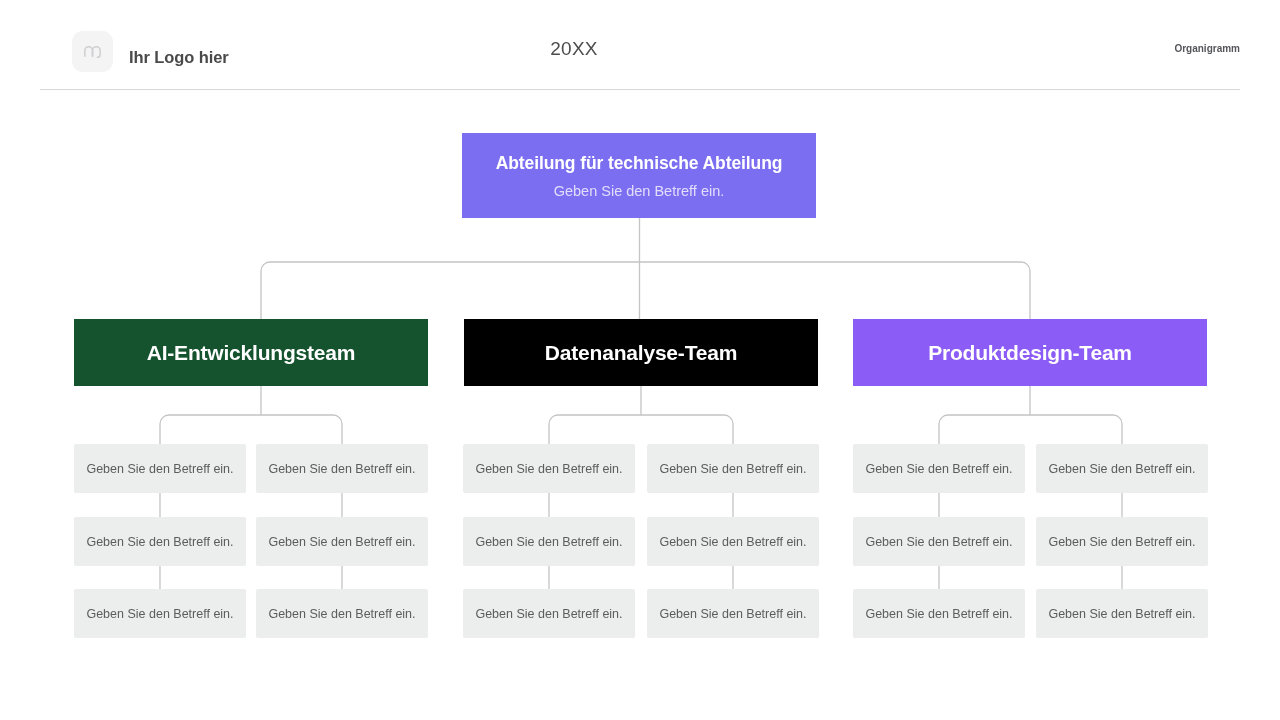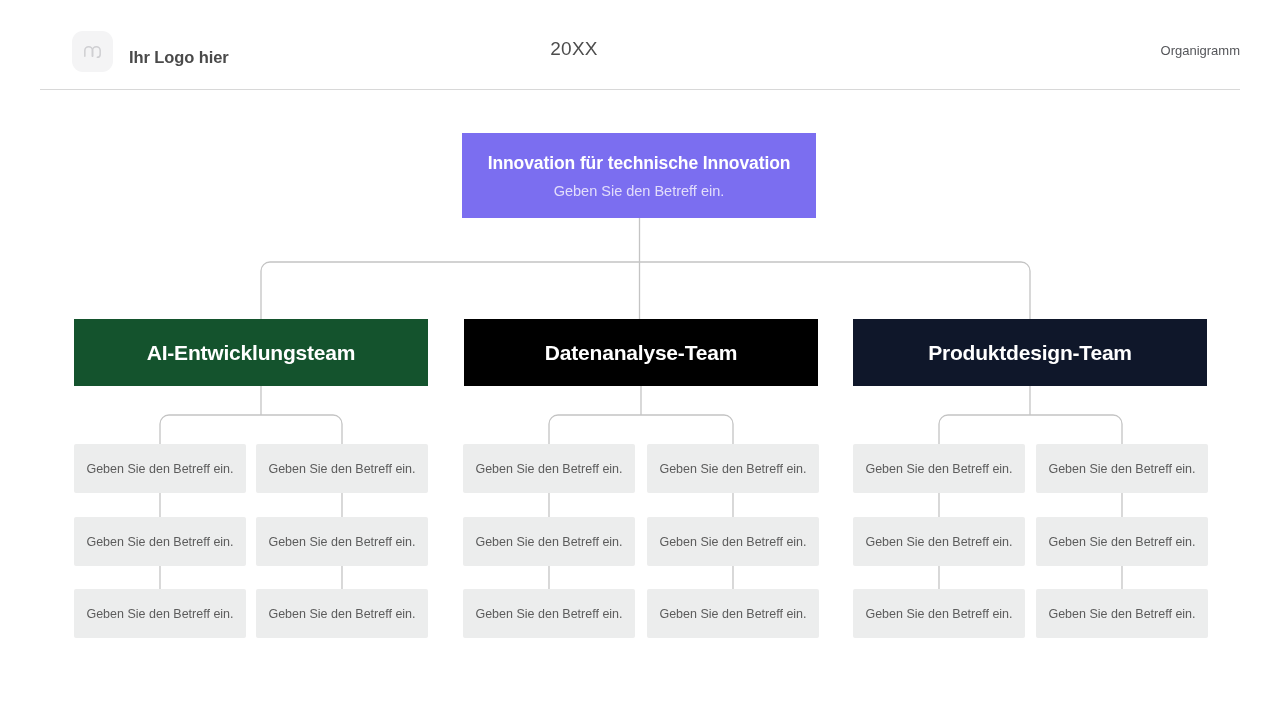--- a/index.html
+++ b/index.html
@@ -63,22 +63,22 @@
     width: 1148px;
     text-align: center;
     font-size: 19px;
     color: #4d4d4d;
     letter-spacing: 0.3px;
   }
   #header-right {
     position: absolute;
     right: 40px;
     top: 43px;
-    font-size: 13px;
-    font-weight: normal;
+    font-size: 10px;
+    font-weight: bold;
     color: #55565a;
     white-space: nowrap;
   }
 
   
   #chart {
     position: absolute;
     left: 0; top: 0;
     width: 1280px;
     height: 720px;
@@ -132,21 +132,21 @@
   }
   .team-label {
     font-size: 21px;
     font-weight: bold;
     color: #ffffff;
     letter-spacing: -0.2px;
     white-space: nowrap;
   }
   #team-0 { left: 74px;  background: #14532d; }
   #team-1 { left: 464px; background: #000000; }
-  #team-2 { left: 853px; background: #0f172a; }
+  #team-2 { left: 853px; background: #8b5cf6; }
 
   
   .leaf-node {
     width: 172px;
     height: 49px;
     background: #eceded;
     border-radius: 2px;
   }
   .leaf-label {
     font-size: 12.5px;
@@ -202,21 +202,21 @@
       <path d="M1030 386 L1030 415"></path>
       <path d="M939 444 L939 424 A9 9 0 0 1 948 415 L1113 415 A9 9 0 0 1 1122 424 L1122 444"></path>
       <path d="M939 493 L939 517"></path>
       <path d="M1122 493 L1122 517"></path>
       <path d="M939 566 L939 589"></path>
       <path d="M1122 566 L1122 589"></path>
     </g>
   </svg>
 
   <div class="node" id="root-node">
-    <div id="root-title">Innovation für technische Innovation</div>
+    <div id="root-title">Abteilung für technische Abteilung</div>
     <div id="root-subtitle">Geben Sie den Betreff ein.</div>
   </div>
 
   <div class="node team-node" id="team-0">
     <div class="team-label">AI-Entwicklungsteam</div>
   </div>
   <div class="node team-node" id="team-1">
     <div class="team-label">Datenanalyse-Team</div>
   </div>
   <div class="node team-node" id="team-2">

